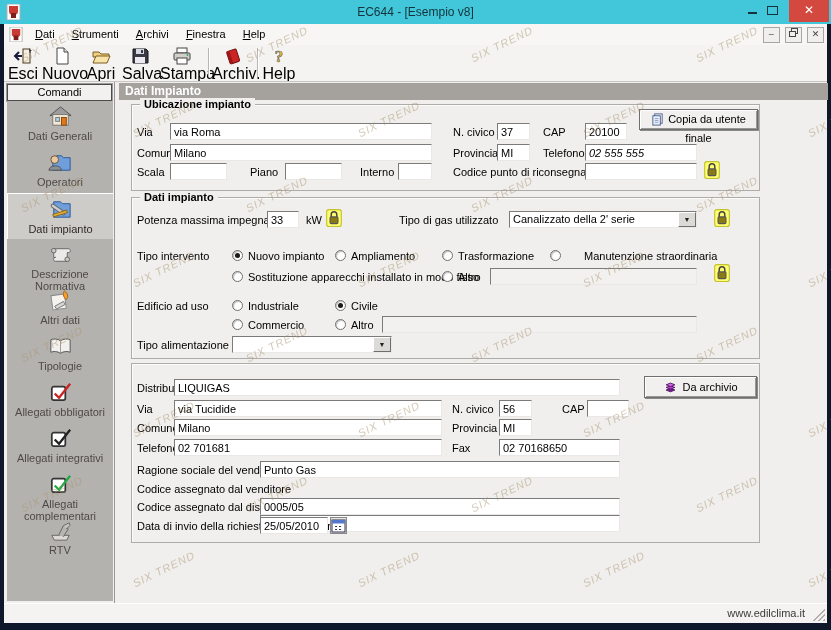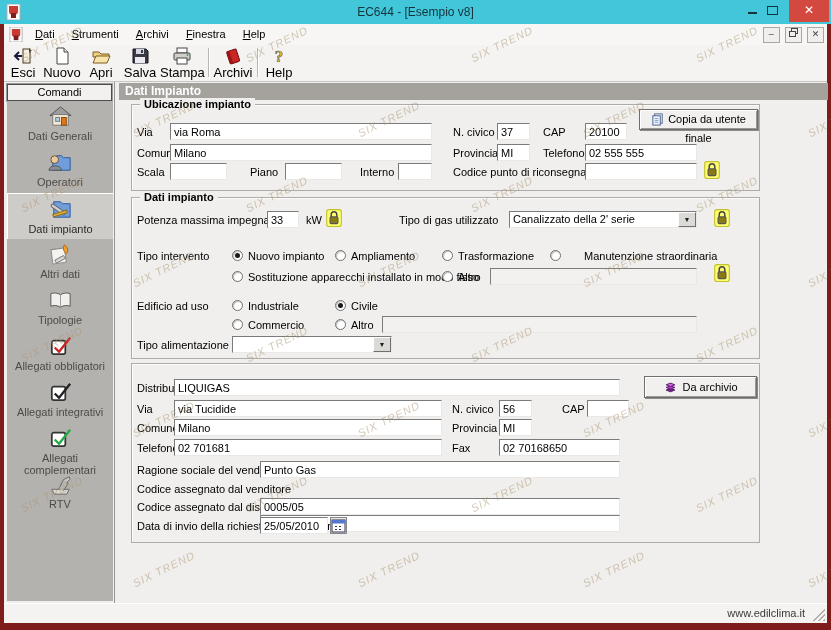--- a/index.html
+++ b/index.html
@@ -1,16 +1,16 @@
 <!DOCTYPE html>
 <html><head>
 <meta charset="utf-8">
 <style>
   html,body{margin:0;padding:0;background:#d8d8d8;}
-  .win{position:relative;width:831px;height:630px;background:#7f1d1d;overflow:hidden;
+  .win{position:relative;width:831px;height:630px;background:#0f172a;overflow:hidden;
        font-family:"Liberation Sans",sans-serif;font-size:11px;color:#000;}
   
   .titlebar{position:absolute;left:0;top:0;width:831px;height:24px;background:#41c7d9;}
   .title-text{position:absolute;left:0;right:0;top:5px;text-align:center;font-size:12px;color:#16323c;}
   .app-icon{position:absolute;left:6px;top:4px;width:16px;height:16px;}
   .cap-btn{position:absolute;top:4px;width:16px;height:14px;cursor:default;}
   .cap-min{left:744px;}
   .cap-min i{display:block;width:9px;height:0;border-bottom:2px solid #16323c;margin:8px auto 0;}
   .cap-max{left:764px;}
   .cap-max i{display:block;width:9px;height:7px;border:1px solid #16323c;margin:2px auto 0;}
@@ -22,21 +22,21 @@
   .menu-item{display:inline-block;padding:4px 7px 0 7px;height:17px;}
   .menu-item::first-letter{text-decoration:underline;}
   .mdi-icon{position:absolute;left:5px;top:3px;width:15px;height:15px;}
   .mdi-btns{position:absolute;right:3px;top:3px;}
   .mdi-btn{display:inline-block;width:15px;height:14px;background:#f0efed;border:1px solid #a8a6a3;
            text-align:center;line-height:12px;font-size:9px;color:#444;vertical-align:top;margin-left:2px;}
   
   .toolbar{position:absolute;left:4px;top:45px;width:823px;height:36px;background:#f4f3f1;border-bottom:1px solid #9d9b98;}
   .tool-btn{position:absolute;top:1px;height:33px;text-align:center;}
   .tool-btn svg{display:block;margin:1px auto 0;}
-  .tool-btn .tlabel{display:block;font-size:13px;margin-top:0px;}
+  .tool-btn .tlabel{display:block;font-size:16px;margin-top:0px;}
   .tool-sep{position:absolute;top:3px;width:1px;height:29px;background:#b8b6b3;border-right:1px solid #fff;}
   
   .client{position:absolute;left:4px;top:81px;width:823px;height:522px;background:#f0efed;border-top:1px solid #c8c6c3;}
   
   .cmd-btn{position:absolute;left:3px;top:2px;width:103px;height:15px;background:#f2f1ef;
            border:1px solid #4c4c4c;box-shadow:0 0 0 1px #9a9a9a;text-align:center;line-height:14px;}
   .side-items{position:absolute;left:3px;top:19px;width:106px;height:500px;background:#b4b2af;}
   .side-item{position:relative;height:46px;text-align:center;padding-top:1px;box-sizing:border-box;}
   .side-item svg{display:block;margin:1px auto 0;}
   .side-label{display:block;font-size:11px;color:#4e4a46;line-height:12px;}
@@ -214,20 +214,28 @@
 
       <div class="side-item selected">
         <svg width="27" height="27" viewBox="0 0 28 28">
             <path d="M7 6 h7 l2 2 h8 v14 H7 z" fill="#6f9edb" stroke="#2d5a99"></path>
             <rect x="3" y="12" width="17" height="3.4" rx="1.7" transform="rotate(35 11 14)" fill="#cfcfcf" stroke="#666"></rect>
             <rect x="6" y="17" width="15" height="2.6" transform="rotate(-18 13 18)" fill="#e8b038" stroke="#8a6a18"></rect>
           </svg>
         <span class="side-label">Dati impianto</span>
       </div>
 
+      <div class="side-item">
+        <svg width="27" height="27" viewBox="0 0 28 28">
+            <path d="M7 8 h15 c3 0 3 4 0 4 h-1 v9 H9 c-3 0-3-4 0-4 h-2 z" fill="#eceae6" stroke="#666"></path>
+            <circle cx="7" cy="10" r="2.4" fill="#c9c7c3" stroke="#666"></circle>
+            <circle cx="21" cy="19" r="2.4" fill="#c9c7c3" stroke="#666"></circle>
+          </svg>
+        <span class="side-label">Descrizione Normativa</span>
+      </div>
 
       <div class="side-item">
         <svg width="27" height="27" viewBox="0 0 28 28">
             <rect x="5" y="8" width="14" height="15" transform="rotate(-8 12 15)" fill="#f5f3ef" stroke="#888"></rect>
             <path d="M18 4 c3.5 2.5 4.5 6 2.2 9 c-2.5-1.5-4.5-5-2.2-9 z" fill="#f0a030" stroke="#b06010"></path>
             <path d="M8 20 l9-5 2 3 -9 5 z" fill="#d8d5d0" stroke="#777"></path>
           </svg>
         <span class="side-label">Altri dati</span>
       </div>
 
@@ -290,21 +298,21 @@
               <rect x="4" y="1" width="8" height="10" fill="#fff" stroke="#445a88"></rect>
               <rect x="2" y="3" width="8" height="10" fill="#eef4ff" stroke="#445a88"></rect>
               <path d="M4 6 h4 M4 8 h4 M4 10 h4" stroke="#8899bb" fill="none"></path>
             </svg><span>Copia da utente finale</span></div>
 
         <span class="lbl" style="left:5px;top:42px;">Comune</span>
         <input class="tf" style="left: 38px; top: 39px; width: 262px;" value="Milano">
         <span class="lbl" style="left:321px;top:42px;">Provincia</span>
         <input class="tf" style="left: 365px; top: 39px; width: 33px;" value="MI">
         <span class="lbl" style="left:411px;top:42px;">Telefono</span>
-        <input class="tf" style="left: 453px; top: 39px; width: 112px;" value="02 555 555">
+        <input class="tf" style="left: 453px; top: 39px; width: 112px; font-style: italic;" value="02 555 555">
 
         <span class="lbl" style="left:5px;top:61px;">Scala</span>
         <input class="tf" style="left: 38px; top: 58px; width: 57px;" value="">
         <span class="lbl" style="left:118px;top:61px;">Piano</span>
         <input class="tf" style="left: 153px; top: 58px; width: 57px;" value="">
         <span class="lbl" style="left:228px;top:61px;">Interno</span>
         <input class="tf" style="left: 266px; top: 58px; width: 34px;" value="">
         <span class="lbl" style="left:321px;top:61px;">Codice punto di riconsegna</span>
         <input class="tf" style="left: 453px; top: 58px; width: 112px;" value="">
         <span class="padlock" style="left:572px;top:56px;"><svg width="16" height="18" viewBox="0 0 14 16">

